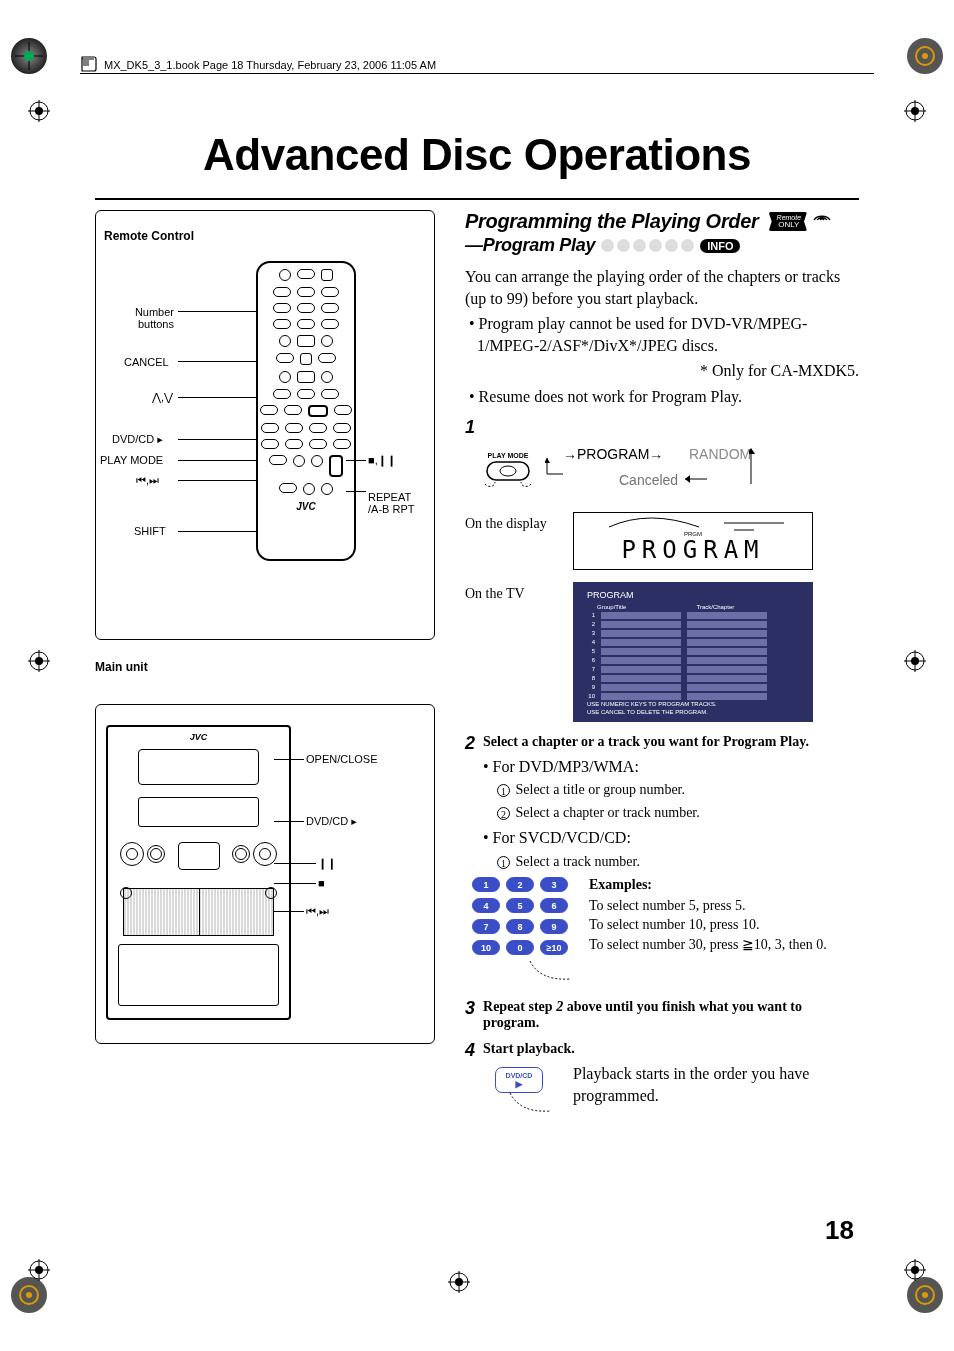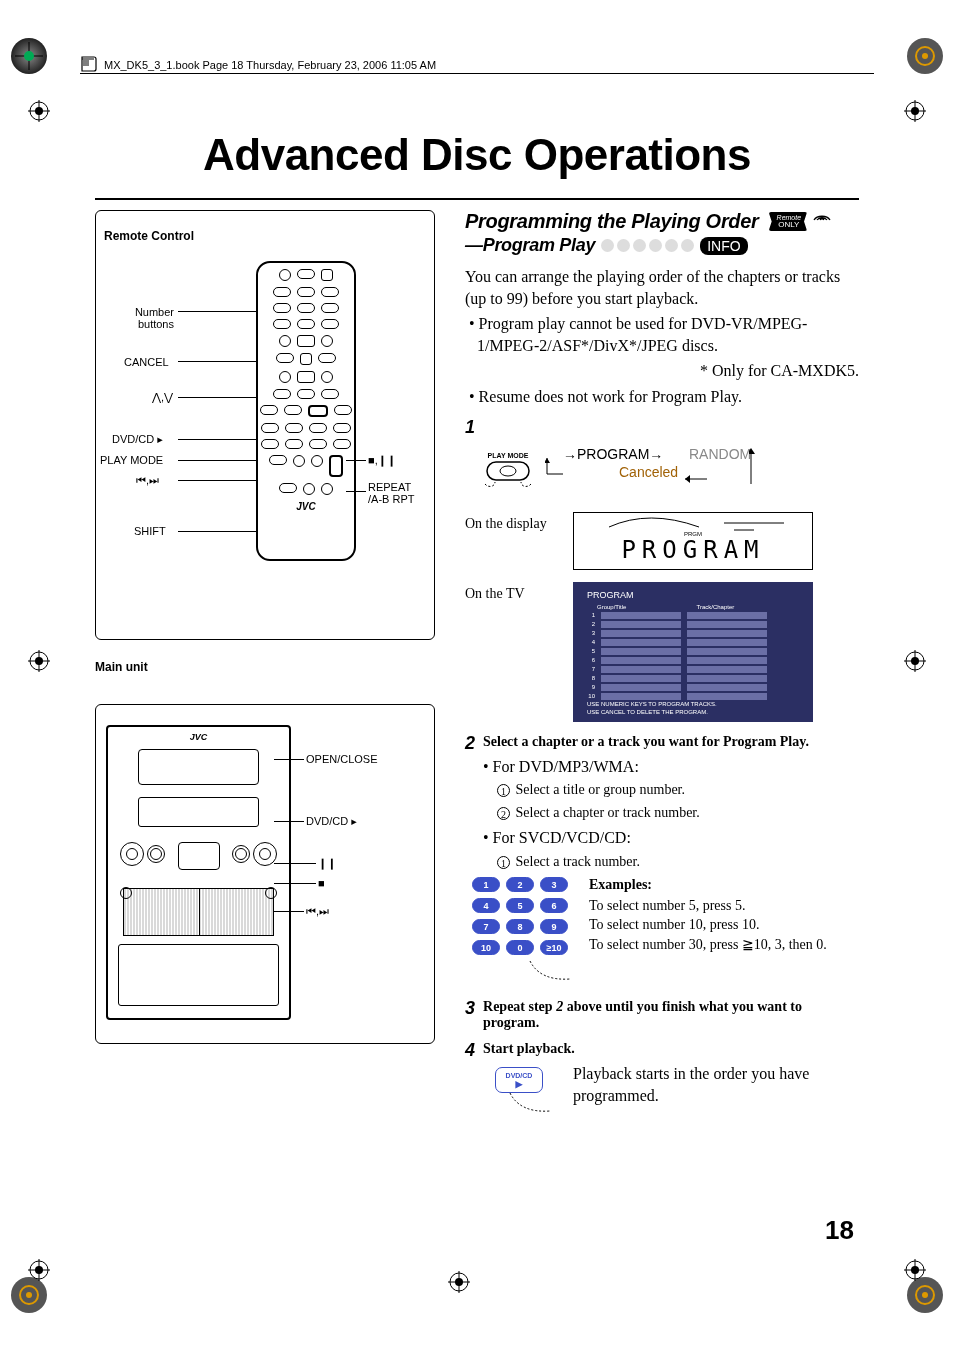--- a/index.html
+++ b/index.html
@@ -203,21 +203,21 @@
     display:inline-flex; flex-direction:column; align-items:center; line-height:1;
   }
   .tag-remote span:first-child { font-style:italic; font-size:7px;}
   .signal-icon { margin-left:6px; font-size: 13px;}
   .sub-dashes {
     display:flex; gap:3px; margin: 0 6px;
   }
   .sub-dashes span { width:13px; height:13px; background:#ddd; border-radius:50%;}
   .info-badge {
     background:#000; color:#fff; font-family:Arial,sans-serif;
-    font-size:14px; font-weight:normal; padding:1px 7px; border-radius: 8px;
+    font-size:11px; font-weight:bold; padding:1px 7px; border-radius: 8px;
   }
   .para {
     font-family: "Times New Roman", serif;
     font-size: 16px;
     line-height: 1.35;
     margin: 4px 0;
   }
   .bullet { padding-left: 12px; text-indent: -8px;}
   .right-align { text-align: right; }
   .step {
@@ -494,21 +494,21 @@
       <div class="lead-line" style="top:228px; left:82px; width:78px;"></div>
       <div class="remote-label" style="top:243px; left:4px;">PLAY MODE</div>
       <div class="lead-line" style="top:249px; left:82px; width:78px;"></div>
       <div class="remote-label" style="top:263px; left:40px;">⏮,⏭</div>
       <div class="lead-line" style="top:269px; left:82px; width:78px;"></div>
       <div class="remote-label" style="top:314px; left:38px;">SHIFT</div>
       <div class="lead-line" style="top:320px; left:82px; width:78px;"></div>
 
       <div class="remote-label" style="top:243px; left:272px;">■,❙❙</div>
       <div class="lead-line" style="top:249px; left:250px; width:20px;"></div>
-      <div class="remote-label" style="top:270px; left:272px; white-space:normal; width:60px;">REPEAT<br>/A-B RPT</div>
+      <div class="remote-label" style="top:280px; left:272px; white-space:normal; width:60px;">REPEAT<br>/A-B RPT</div>
       <div class="lead-line" style="top:280px; left:250px; width:20px;"></div>
     </div>
 
     <div class="panel-title" style="margin-top:20px;">Main unit</div>
     <div class="panel panel-main">
       <div class="main-unit">
         <div class="mu-box">
           <div class="mu-logo">JVC</div>
           <div class="mu-cd"></div>
           <div class="mu-screen"></div>
@@ -598,21 +598,21 @@
             <path d="M6 34c3 4 10 3 10-2M52 34c-3 4 -10 3 -10-2" stroke="#000" stroke-dasharray="2 2" fill="none"></path>
           </svg>
       </div>
       <div class="pm-label" style="top:2px; left:84px;">→<span>PROGRAM</span>→</div>
       <div class="pm-label" style="top:2px; left:210px; color:#888;">RANDOM</div>
       <svg style="position:absolute; top:0; left:270px;" width="20" height="50">
           <path d="M2 10 v30 h-0" fill="none" stroke="#000"></path>
           <path d="M2 40 l-0 0"></path>
           <path d="M2 10 h-4 l4 -6 l4 6 z" fill="#000" transform="translate(0,0)"></path>
         </svg>
-      <div class="pm-label" style="top:20px; left:140px; color:#a16207;">Canceled</div>
+      <div class="pm-label" style="top:28px; left:140px; color:#737373;">Canceled</div>
       <svg style="position:absolute; top:30px; left:200px;" width="30" height="10">
           <path d="M28 5 H6" stroke="#000"></path>
           <path d="M6 5 l5 -4 v8 z" fill="#000"></path>
         </svg>
       <svg style="position:absolute; top:10px; left:66px;" width="20" height="24">
           <path d="M2 20 V4" stroke="#000"></path>
           <path d="M2 20 h16" stroke="#000"></path>
           <path d="M2 4 l-3 5 h6 z" fill="#000" transform="translate(0,0)"></path>
         </svg>
     </div>

